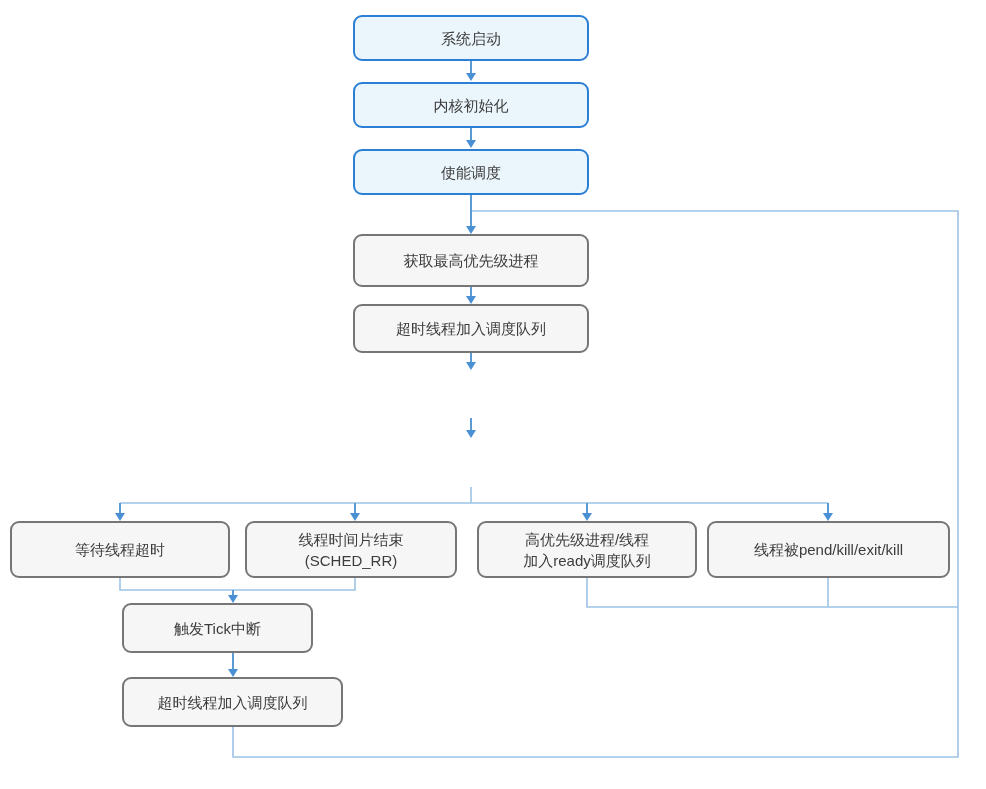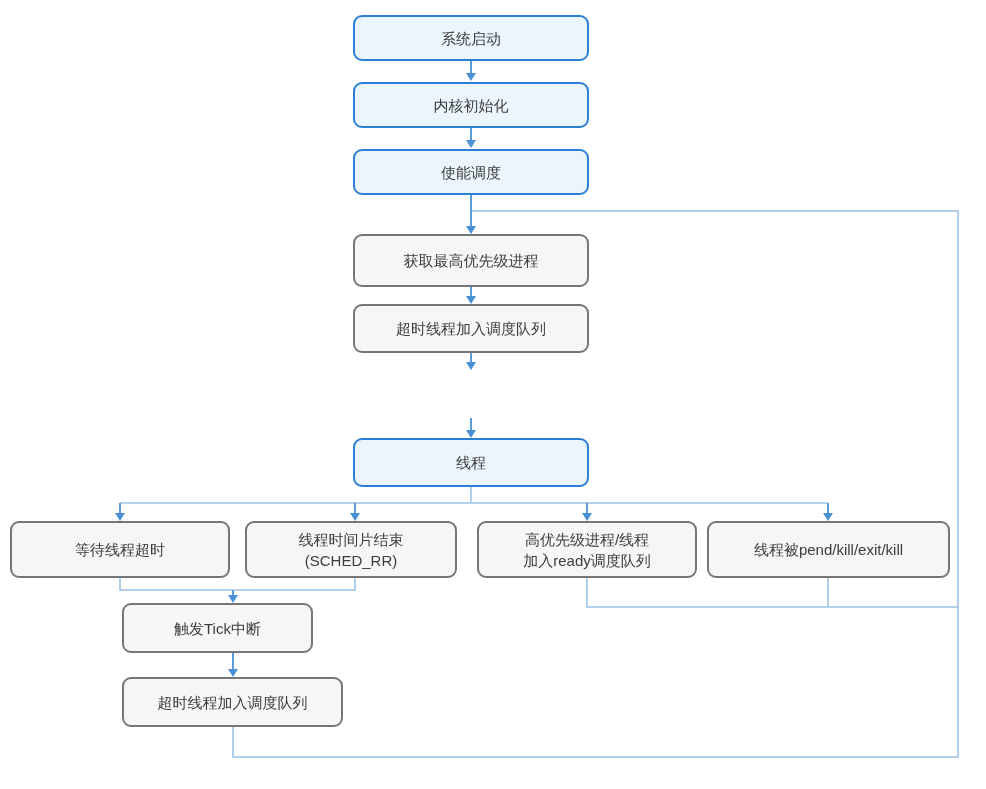--- a/index.html
+++ b/index.html
@@ -139,23 +139,20 @@
 
   <div class="node primary" style="left:353px;top:149px;width:236px;height:46px">
     <span>使能调度</span>
   </div>
 
   <div class="node secondary" style="left:353px;top:304px;width:236px;height:49px">
     <span>超时线程加入调度队列</span>
   </div>
 
 
-  <div class="node primary" style="left:353px;top:438px;width:236px;height:49px">
-    <span>线程</span>
-  </div>
 
   <div class="node secondary" style="left:10px;top:521px;width:220px;height:57px">
     <span>等待线程超时</span>
   </div>
 
   <div class="node secondary" style="left:245px;top:521px;width:212px;height:57px">
     <span>线程时间片结束</span>
     <span>(SCHED_RR)</span>
   </div>
 

